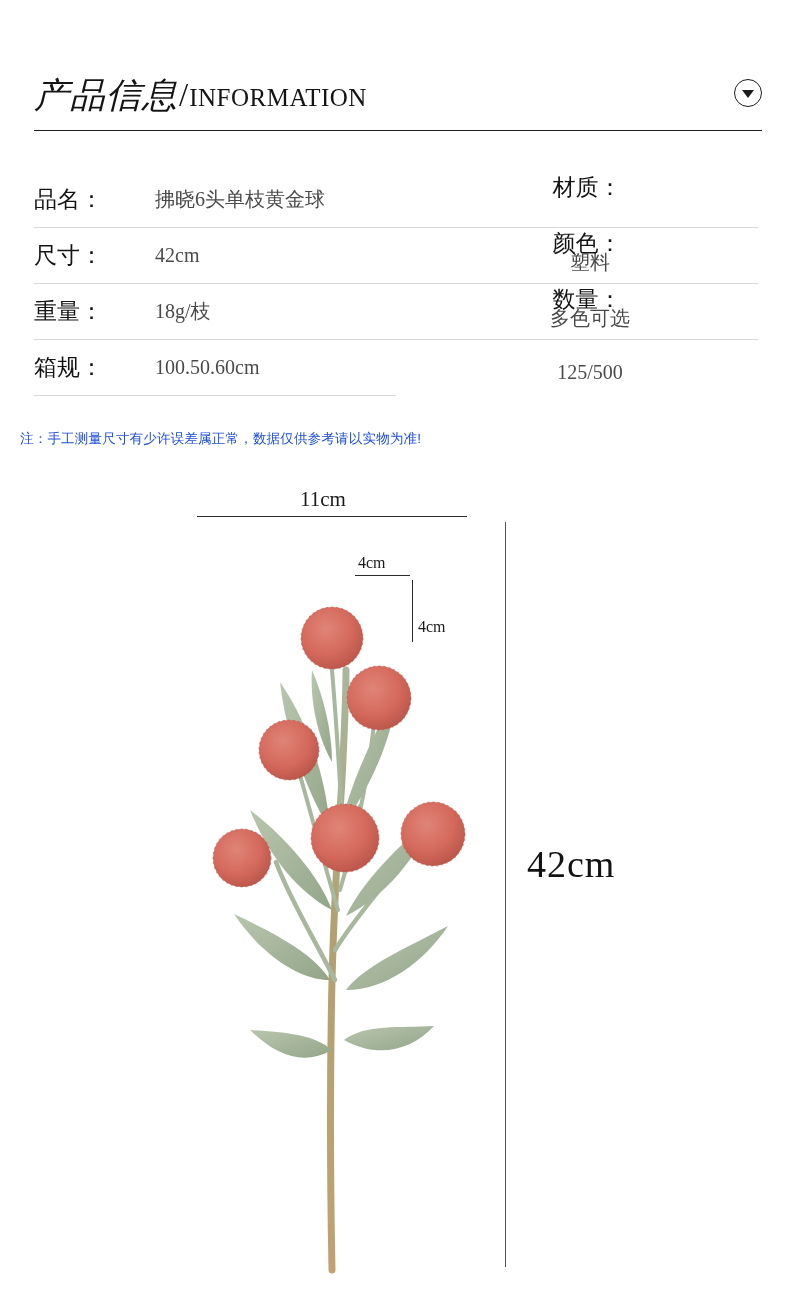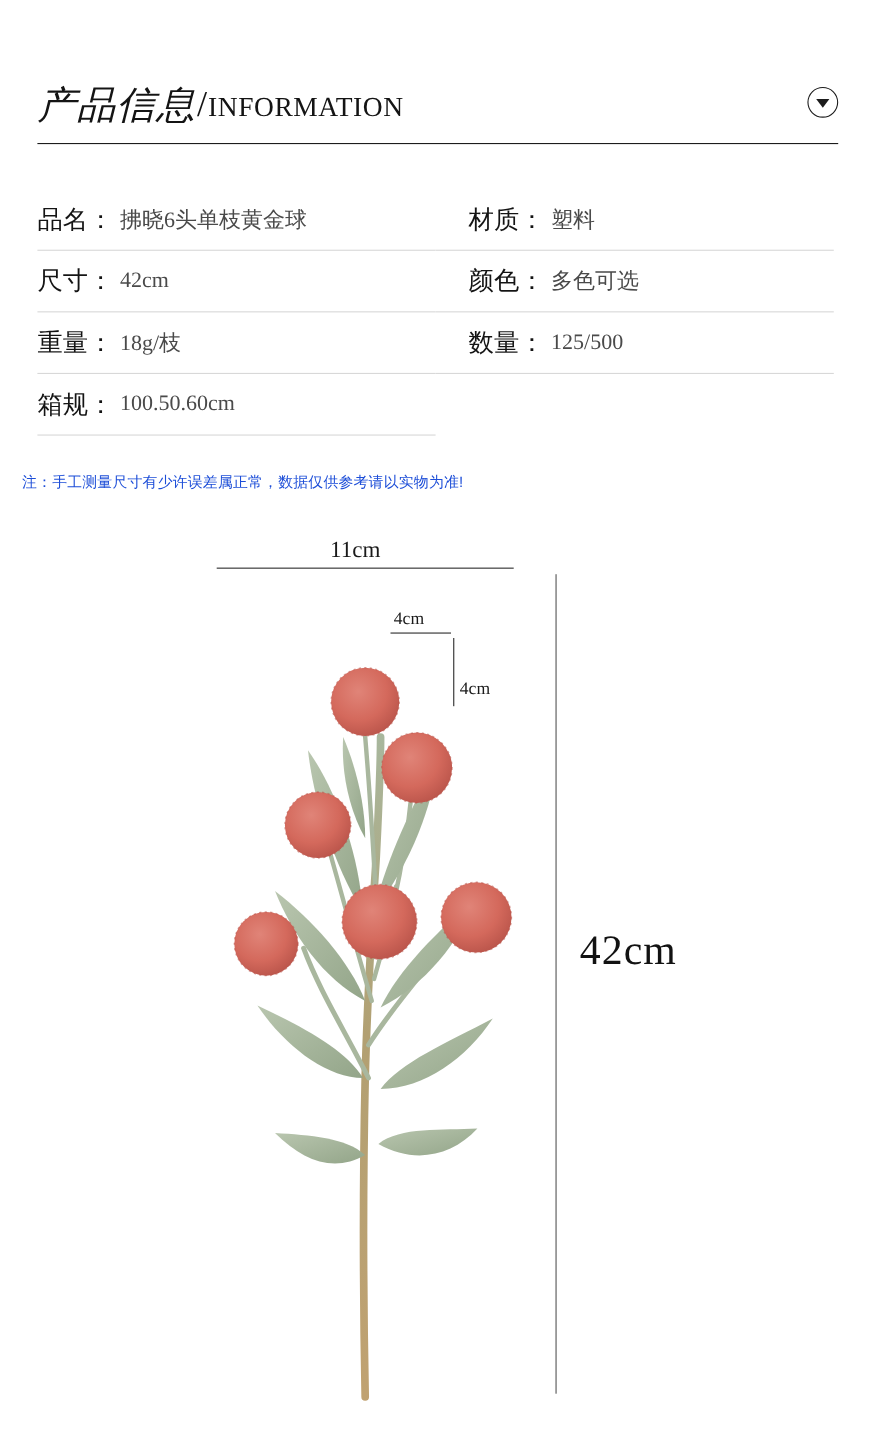--- a/index.html
+++ b/index.html
@@ -101,23 +101,25 @@
     width: 100%;
   }
   .spec-cell {
     width: 50%;
     box-sizing: border-box;
     height: 56px;
     display: flex;
     align-items: center;
     border-bottom: 1px solid #d8d8d8;
     padding-right: 10px;
+    gap: 46px;
   }
   .spec-cell.right-col {
     padding-left: 30px;
+    flex-direction: column;
   }
   .spec-cell.blank {
     border-bottom: none;
   }
   .spec-label {
     font-family: "Liberation Serif", serif;
     font-size: 23px;
     color: #141414;
     white-space: nowrap;
   }

